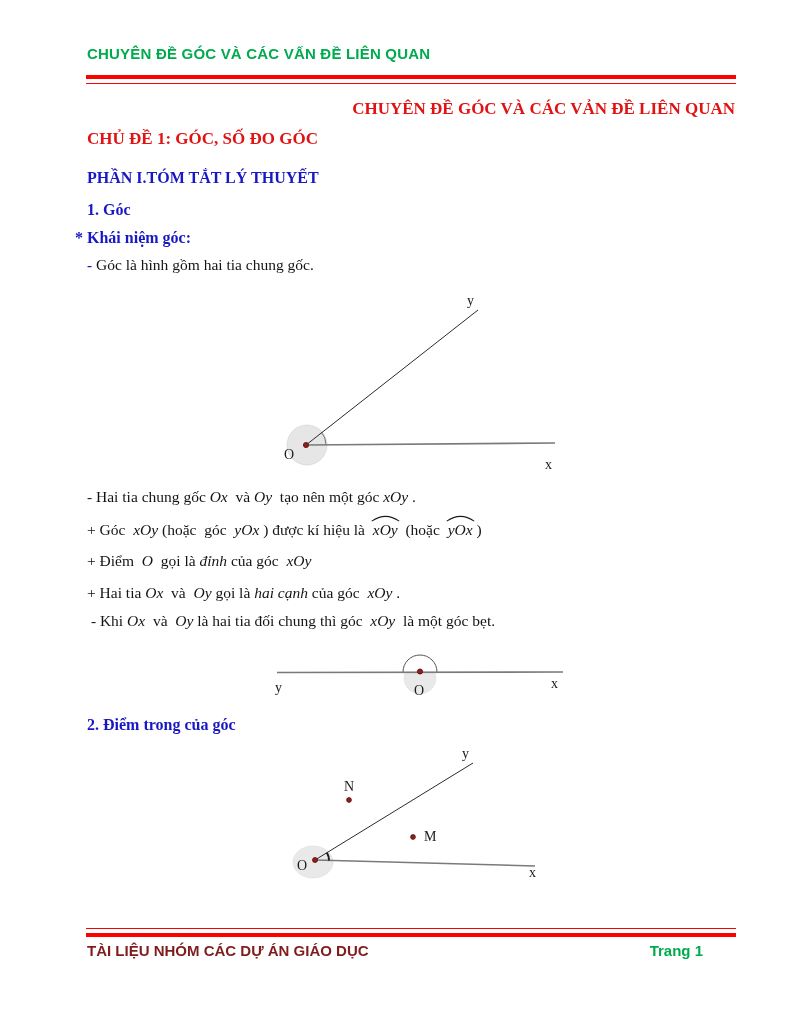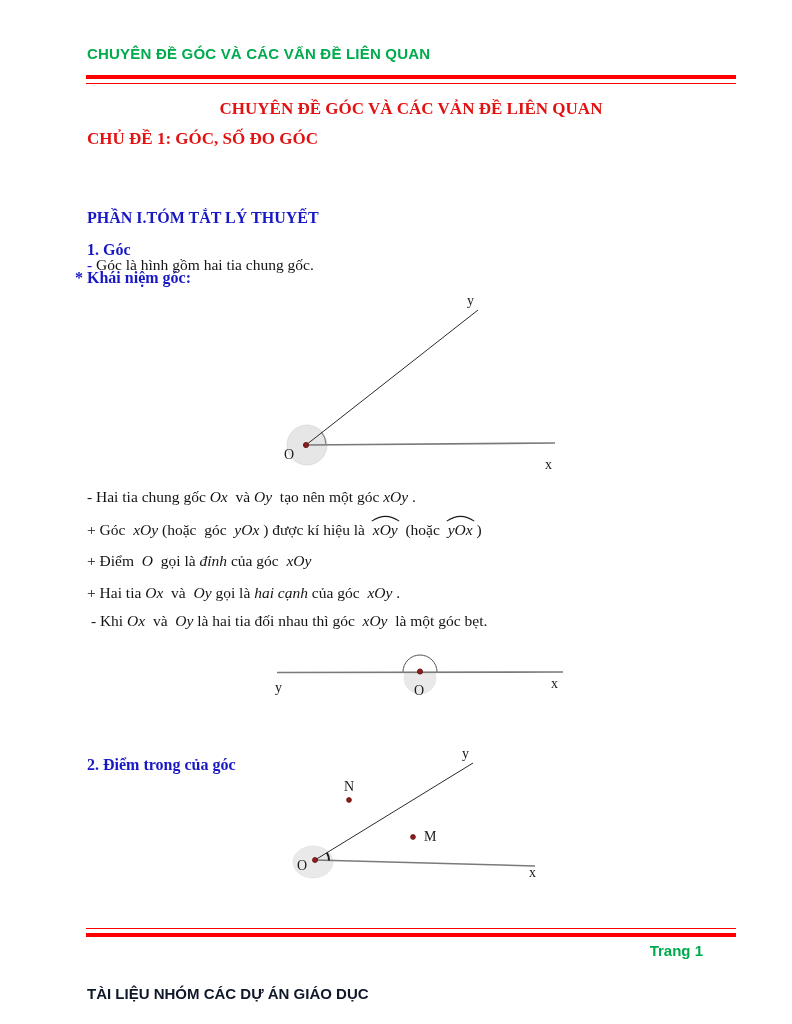--- a/index.html
+++ b/index.html
@@ -28,40 +28,40 @@
     border-bottom:1.5px solid #FF0000;
   }
   .rule-thin-thick {
     left:71px; top:928px; width:650px; height:9px;
     border-top:1.5px solid #FF0000;
     border-bottom:4.5px solid #FF0000;
   }
   .ftr-left {
     left:72px; top:942px;
     font-family:"Liberation Sans", sans-serif;
-    font-weight:bold; font-size:15px; color:#0f172a; white-space:pre;margin-top:43px;
+    font-weight:bold; font-size:15px; color:#7f1d1d; white-space:pre;
   }
   .ftr-right {
     right:74px; top:942px;
     font-family:"Liberation Sans", sans-serif;
     font-weight:bold; font-size:15px; color:#00AB4E; white-space:pre;
   }
 
   
   .doc-title {
-    left:72px; top:99px; width:648px; text-align:center;
+    left:72px; top:99px; width:648px; text-align:right;
     font-weight:bold; font-size:17px; color:#E21212; white-space:pre;
   }
   .doc-subtitle {
     left:72px; top:129px; width:648px; 
     font-weight:bold; font-size:17px; color:#E21212; white-space:pre;
   }
 
   
-  .h-blue { color:#1717C4; font-weight:bold; font-size:16px; white-space:pre;margin-top:40px; }
+  .h-blue { color:#1717C4; font-weight:bold; font-size:16px; white-space:pre; }
   .h-part   { left:72px; top:169px; }
   .h-s1     { left:72px; top:201px; }
   .h-s1c    { left:60px; top:229px; }
   .h-s2     { left:72px; top:716px; }
 
   
   .textline { font-size:15.5px; white-space:pre-wrap; color:#141414; }
   .t-intro { left:72px; top:256px; }
   .t-l1 { left:72px; top:488px; }
   .t-l2 { left:72px; top:521px; }
@@ -115,21 +115,21 @@
         </svg><span>xOy</span></span><span>  (hoặc  </span><span class="hat"><svg class="hatarc" viewBox="0 0 40 8" preserveAspectRatio="none">
           <path d="M1 7 Q 20 -4 39 7"></path>
         </svg><span>yOx</span></span><span> )</span></div>
 
   <div class="abs textline t-l1"><span>- Hai tia chung gốc </span><span class="mi">Ox</span><span>  và </span><span class="mi">Oy</span><span>  tạo nên một góc </span><span class="mi">xOy</span><span> .</span></div>
 
   <div class="abs textline t-l4"><span>+ Hai tia </span><span class="mi">Ox</span><span>  và  </span><span class="mi">Oy</span><span> gọi là </span><span class="mi">hai cạnh</span><span> của góc  </span><span class="mi">xOy</span><span> .</span></div>
 
   <div class="abs textline t-l3"><span>+ Điểm  </span><span class="mi">O</span><span>  gọi là </span><span class="mi">đỉnh</span><span> của góc  </span><span class="mi">xOy</span></div>
 
-  <div class="abs textline t-l5"><span> - Khi </span><span class="mi">Ox</span><span>  và  </span><span class="mi">Oy</span><span> là hai tia đối nhau thì góc  </span><span class="mi">xOy</span><span>  là một góc bẹt.</span></div>
+  <div class="abs textline t-l5"><span> - Khi </span><span class="mi">Ox</span><span>  và  </span><span class="mi">Oy</span><span> là hai tia đối chung thì góc  </span><span class="mi">xOy</span><span>  là một góc bẹt.</span></div>
 
   <svg class="abs fig" style="left:250px; top:640px;" width="310" height="65" viewBox="0 0 310 65">
     <circle cx="155" cy="38" r="16" fill="#e9e9e9" stroke="#dcdcdc" stroke-width="0.5"></circle>
     <path d="M 138 32 A 17 17 0 0 1 172 32" fill="#ffffff" stroke="#555" stroke-width="1"></path>
     <line x1="12" y1="32.5" x2="298" y2="32" stroke="#7a7a7a" stroke-width="1.6"></line>
     <circle cx="155" cy="31.5" r="2.6" fill="#8F1D1D" stroke="#5a0f0f" stroke-width="0.8"></circle>
     <text x="10" y="52">y</text>
     <text x="149" y="55">O</text>
     <text x="286" y="48">x</text>
   </svg>

